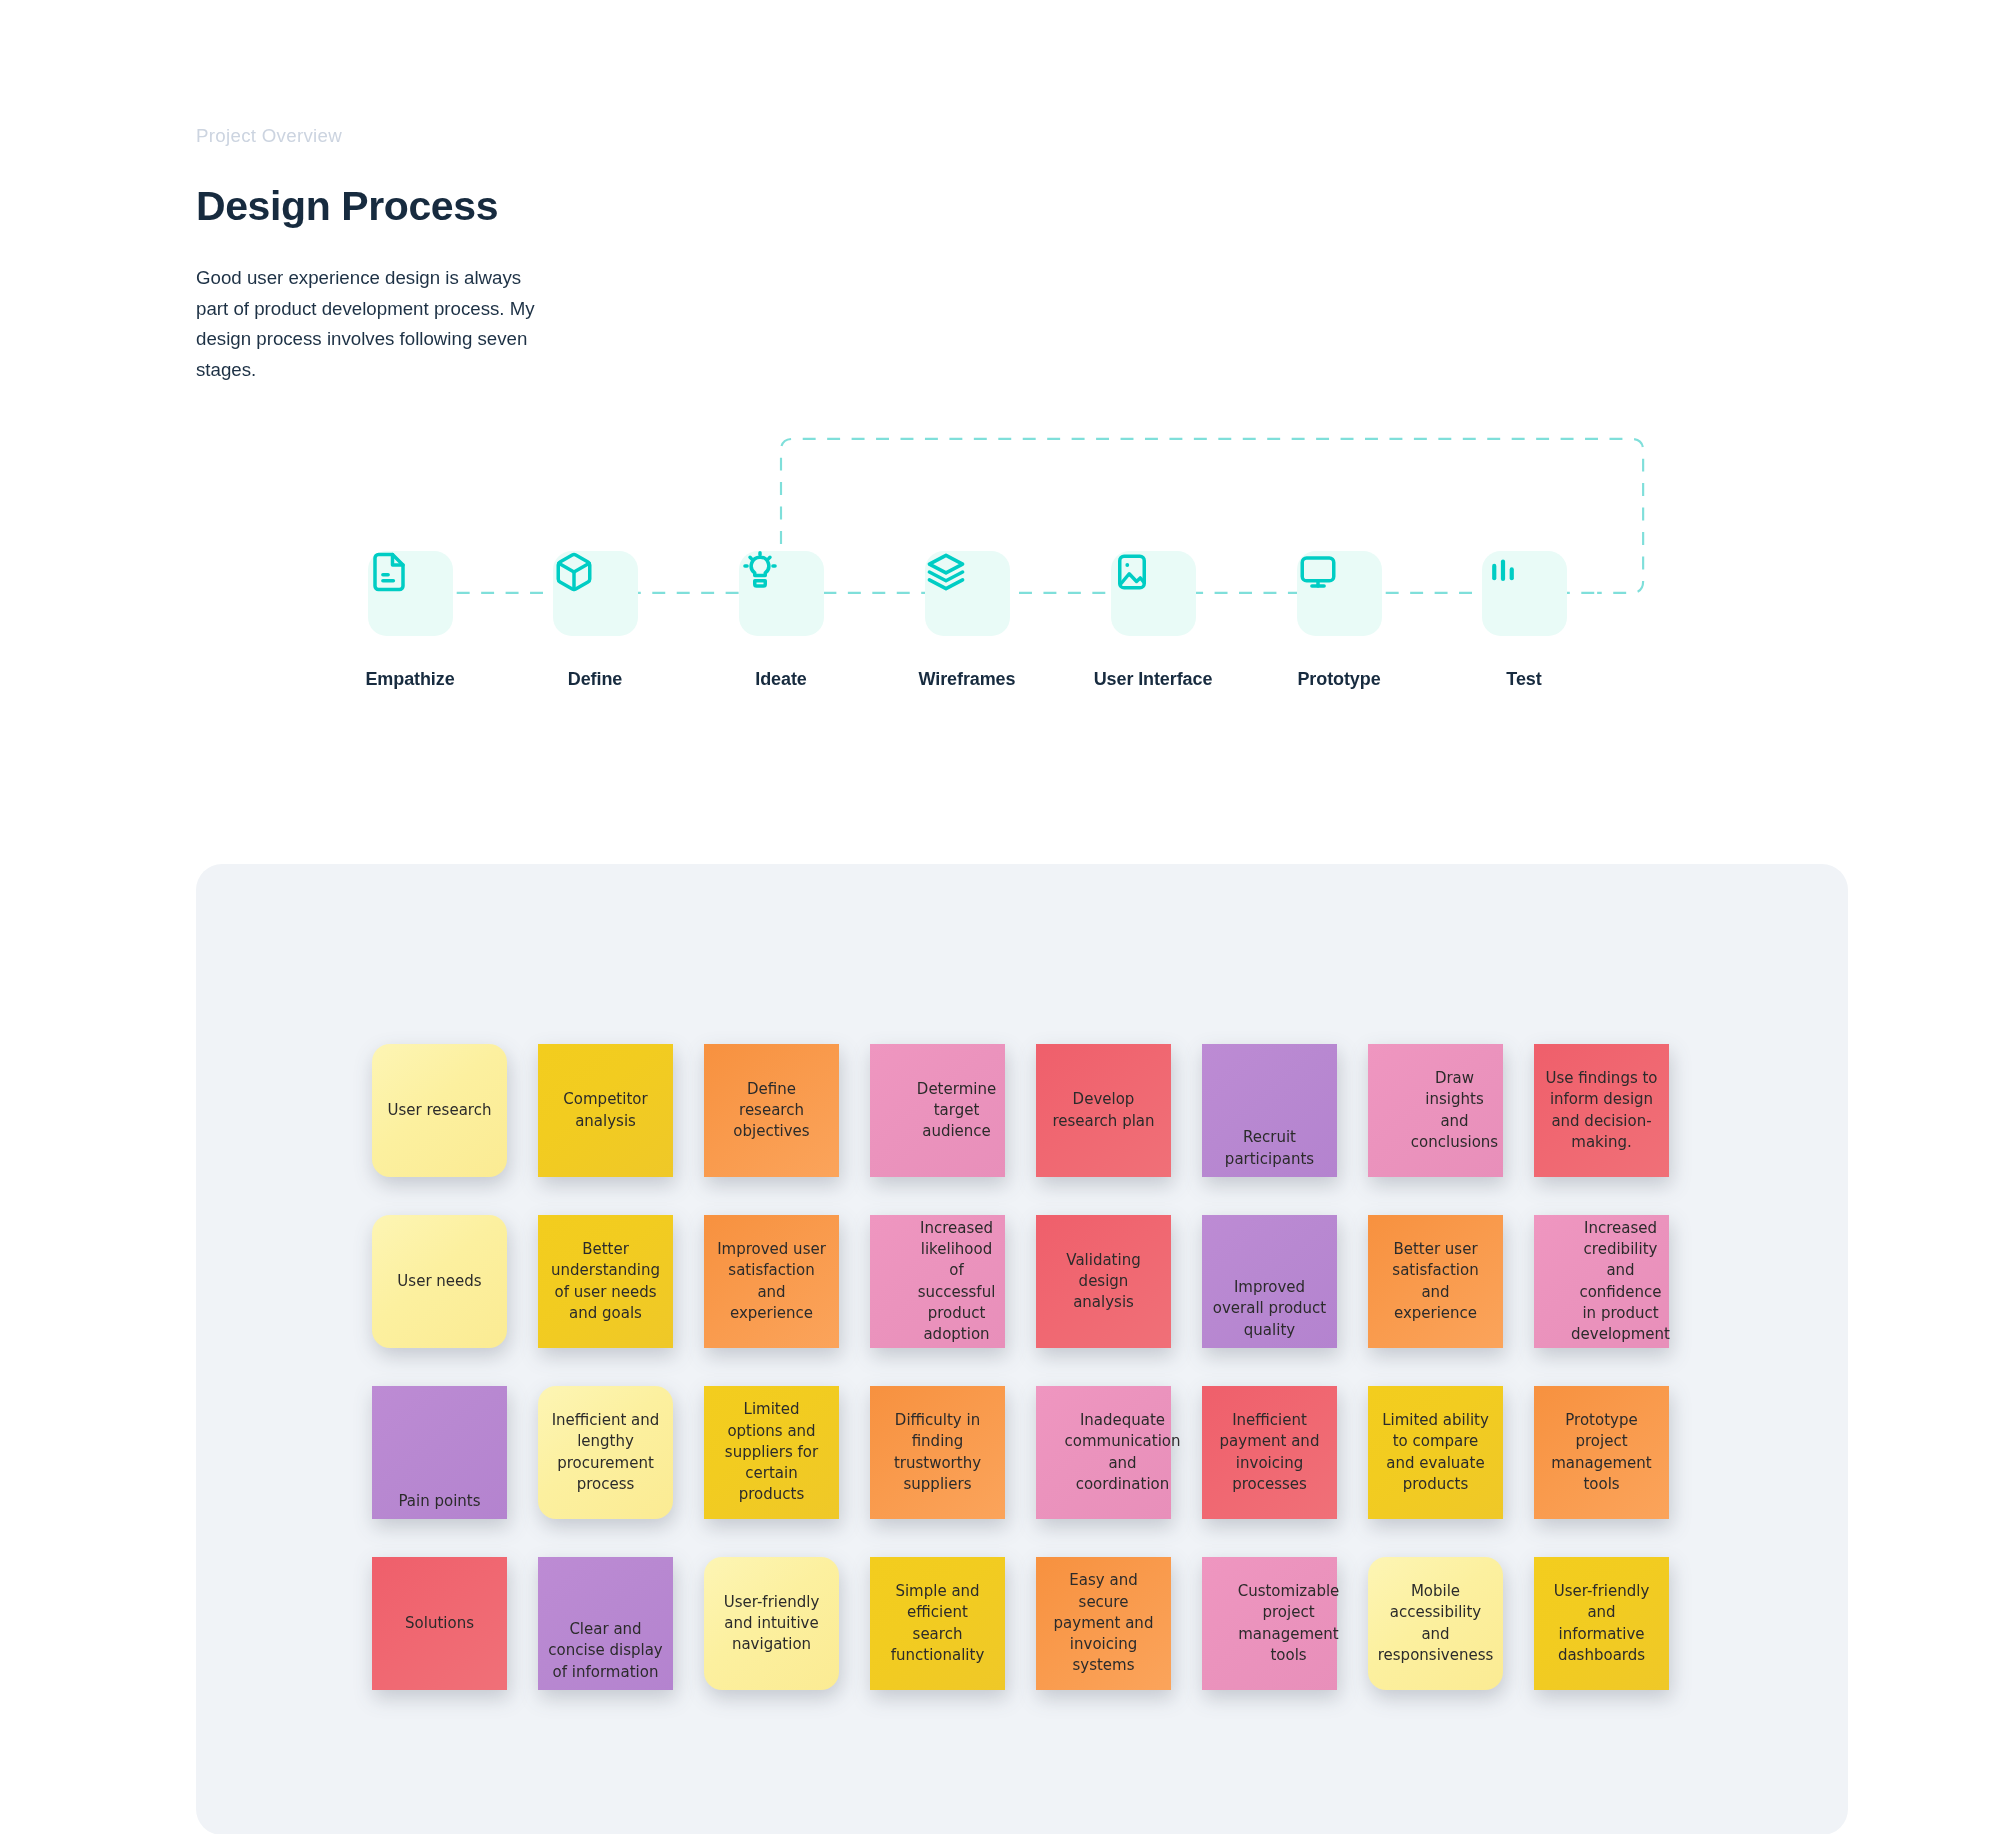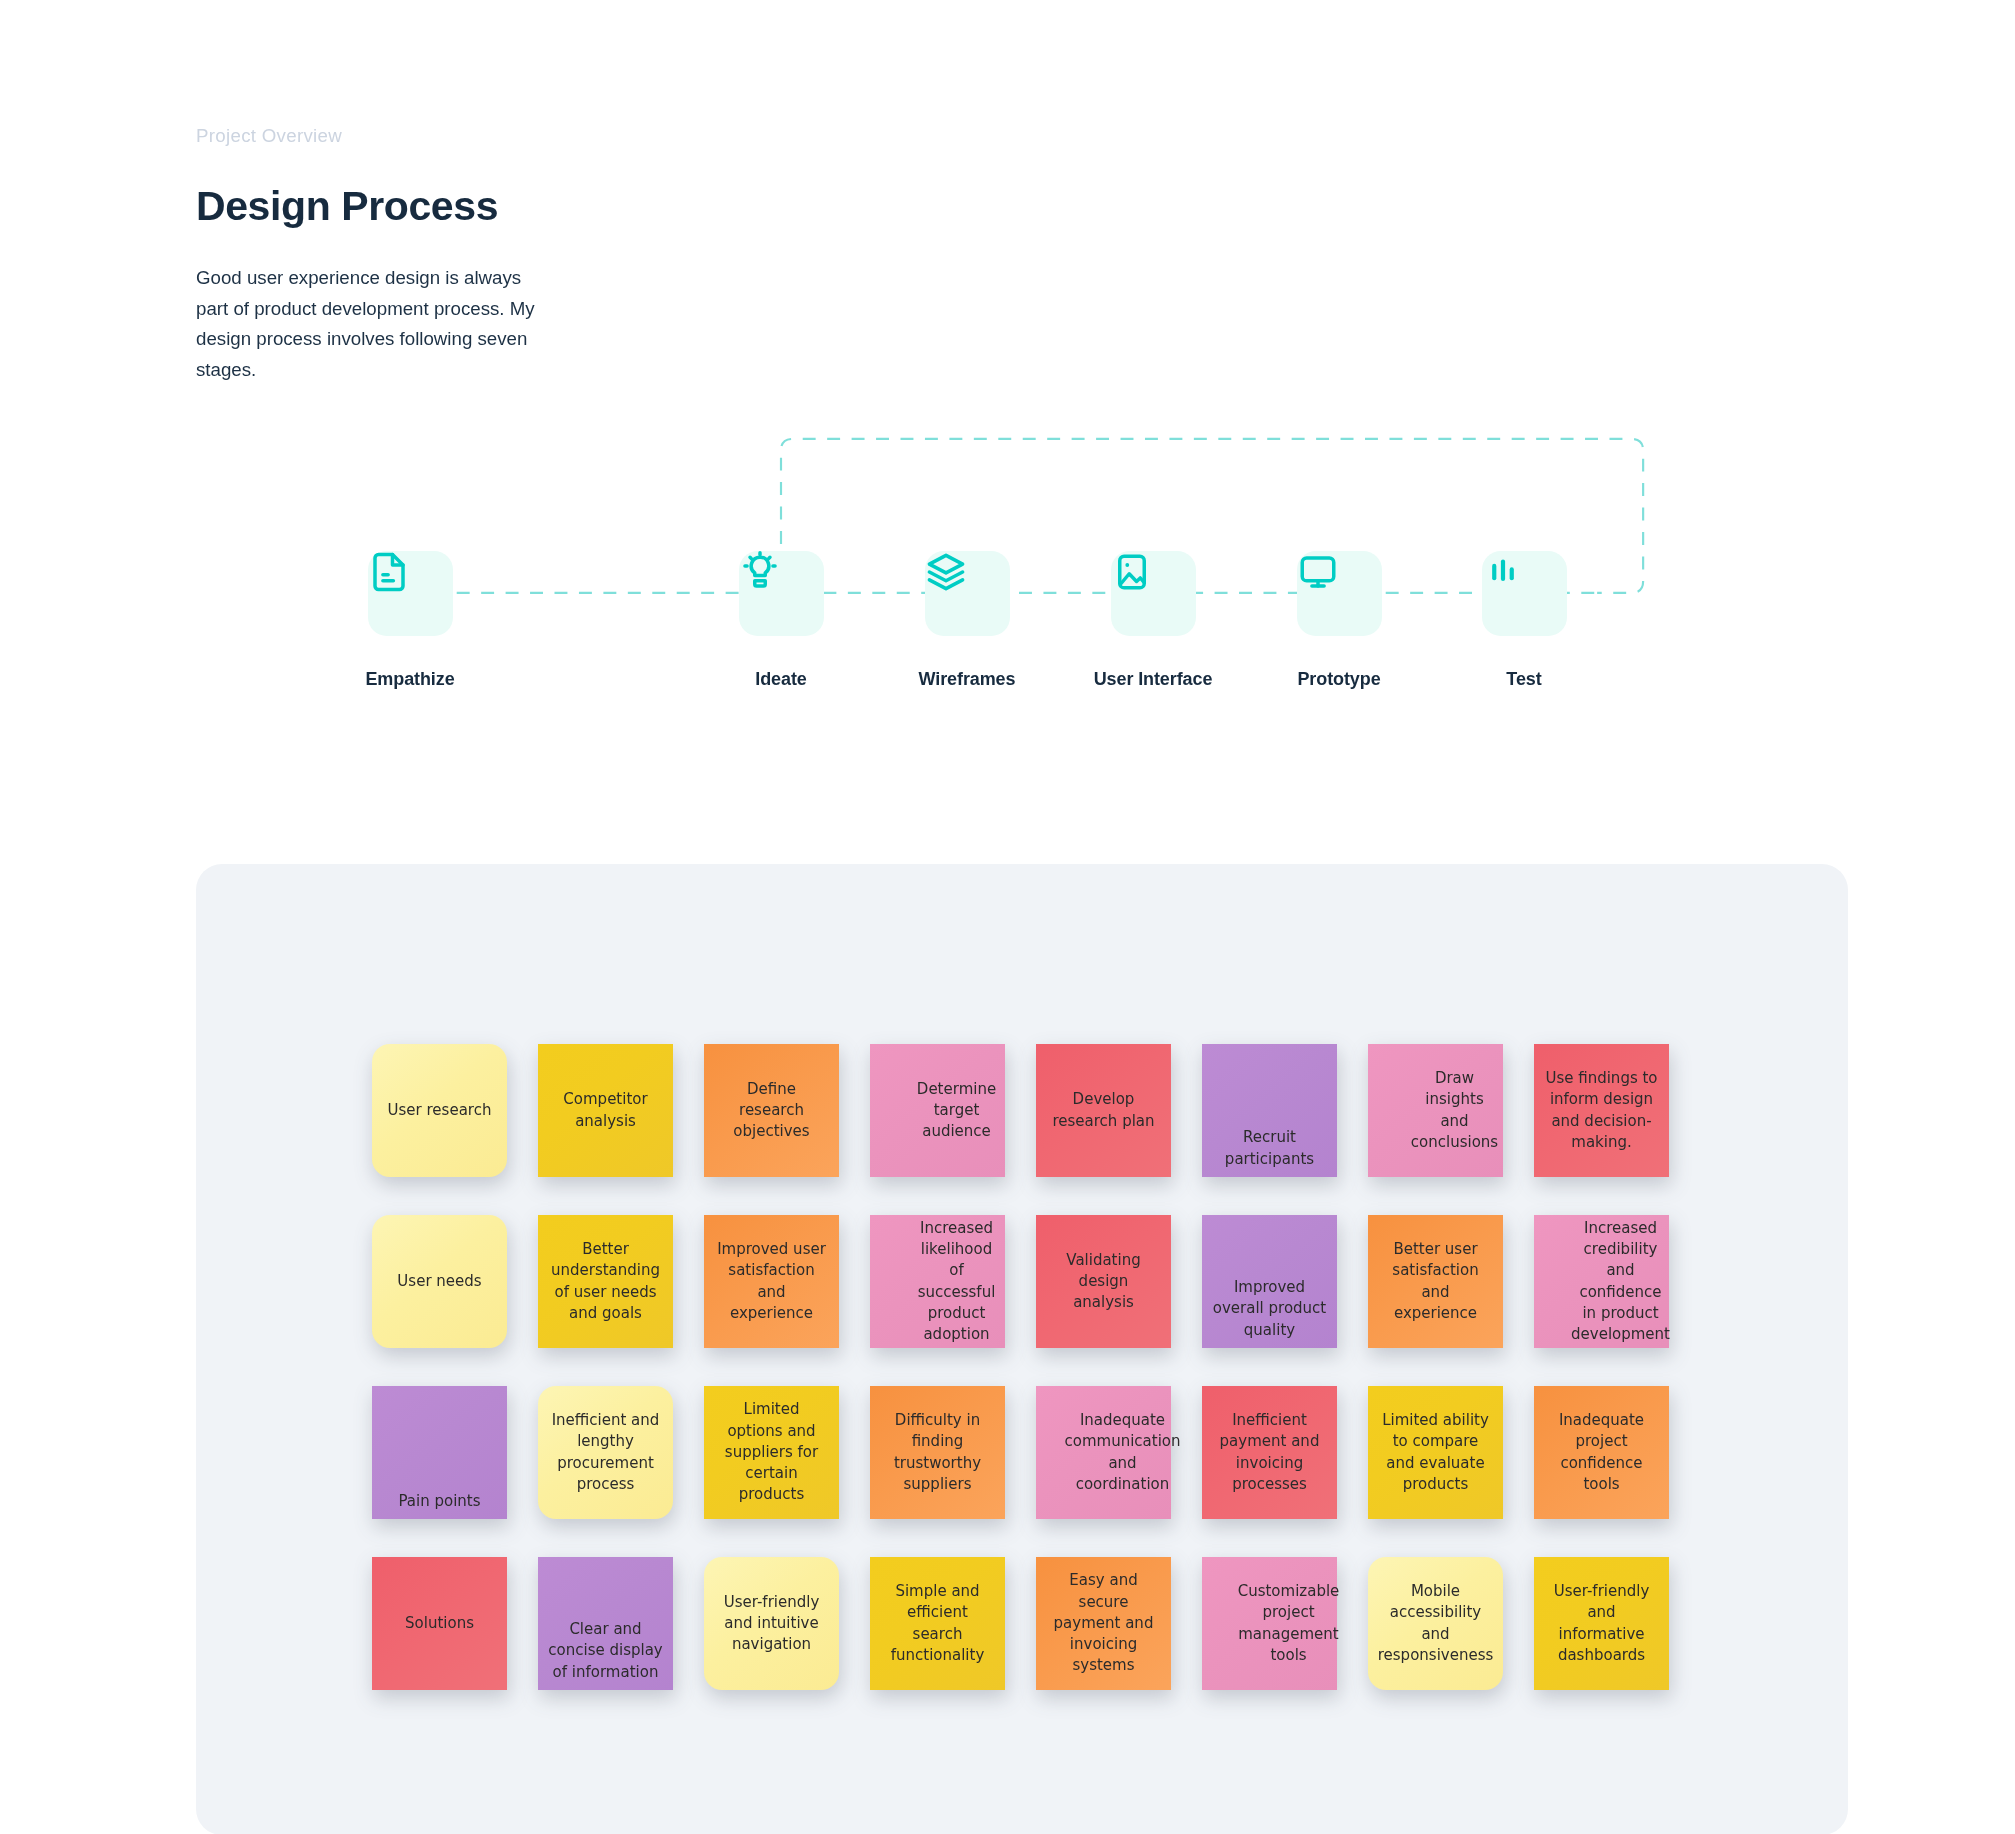--- a/index.html
+++ b/index.html
@@ -107,20 +107,30 @@
           <svg width="42" height="42" viewBox="0 0 24 24" fill="none" stroke="#00cdc4" stroke-width="2" stroke-linecap="round" stroke-linejoin="round">
             <path d="M14 2H6a2 2 0 0 0-2 2v16a2 2 0 0 0 2 2h12a2 2 0 0 0 2-2V8z"></path>
             <path d="M14 2v6h6"></path>
               <path d="M8.5 13.5h3"></path>
               <path d="M8.5 17h6"></path>
           </svg>
         </div>
         <div class="lbl">Empathize</div>
       </div>
 
+      <div class="step" style="left:530px">
+        <div class="tile">
+          <svg width="42" height="42" viewBox="0 0 24 24" fill="none" stroke="#00cdc4" stroke-width="2" stroke-linecap="round" stroke-linejoin="round">
+            <path d="M21 16V8a2 2 0 0 0-1-1.73l-7-4a2 2 0 0 0-2 0l-7 4A2 2 0 0 0 3 8v8a2 2 0 0 0 1 1.73l7 4a2 2 0 0 0 2 0l7-4A2 2 0 0 0 21 16z"></path>
+            <path d="M3.3 7l8.7 5 8.7-5"></path>
+              <path d="M12 22V12"></path>
+          </svg>
+        </div>
+        <div class="lbl">Define</div>
+      </div>
 
       <div class="step" style="left:716px">
         <div class="tile">
           <svg width="42" height="42" viewBox="0 0 24 24" fill="none" stroke="#00cdc4" stroke-width="2" stroke-linecap="round" stroke-linejoin="round">
             <path d="M9 17h6v2a1 1 0 0 1-1 1h-4a1 1 0 0 1-1-1z"></path>
             <path d="M12 3.5a5 5 0 0 0-3 9v1.5h6V12.5a5 5 0 0 0-3-9z"></path>
             <path d="M12 1v1.2"></path>
               <path d="M4.6 8.5H3.4"></path>
               <path d="M20.6 8.5h-1.2"></path>
             <path d="M6.3 3.6l.9.9"></path>
@@ -242,21 +252,21 @@
         <div class="note c-pink">
           <div class="txt">Inadequate communication and coordination</div>
         </div>
         <div class="note c-red">
           <div class="txt">Inefficient payment and invoicing processes</div>
         </div>
         <div class="note c-yellow">
           <div class="txt">Limited ability to compare and evaluate products</div>
         </div>
         <div class="note c-orange">
-          <div class="txt">Inadequate project confidence tools</div>
+          <div class="txt">Prototype project management tools</div>
         </div>
         <div class="note c-red">
           <div class="txt">Solutions</div>
         </div>
         <div class="note c-purple">
           <div class="txt">Clear and concise display of information</div>
         </div>
         <div class="note c-yellowlt">
           <div class="txt">User-friendly and intuitive navigation</div>
         </div>

